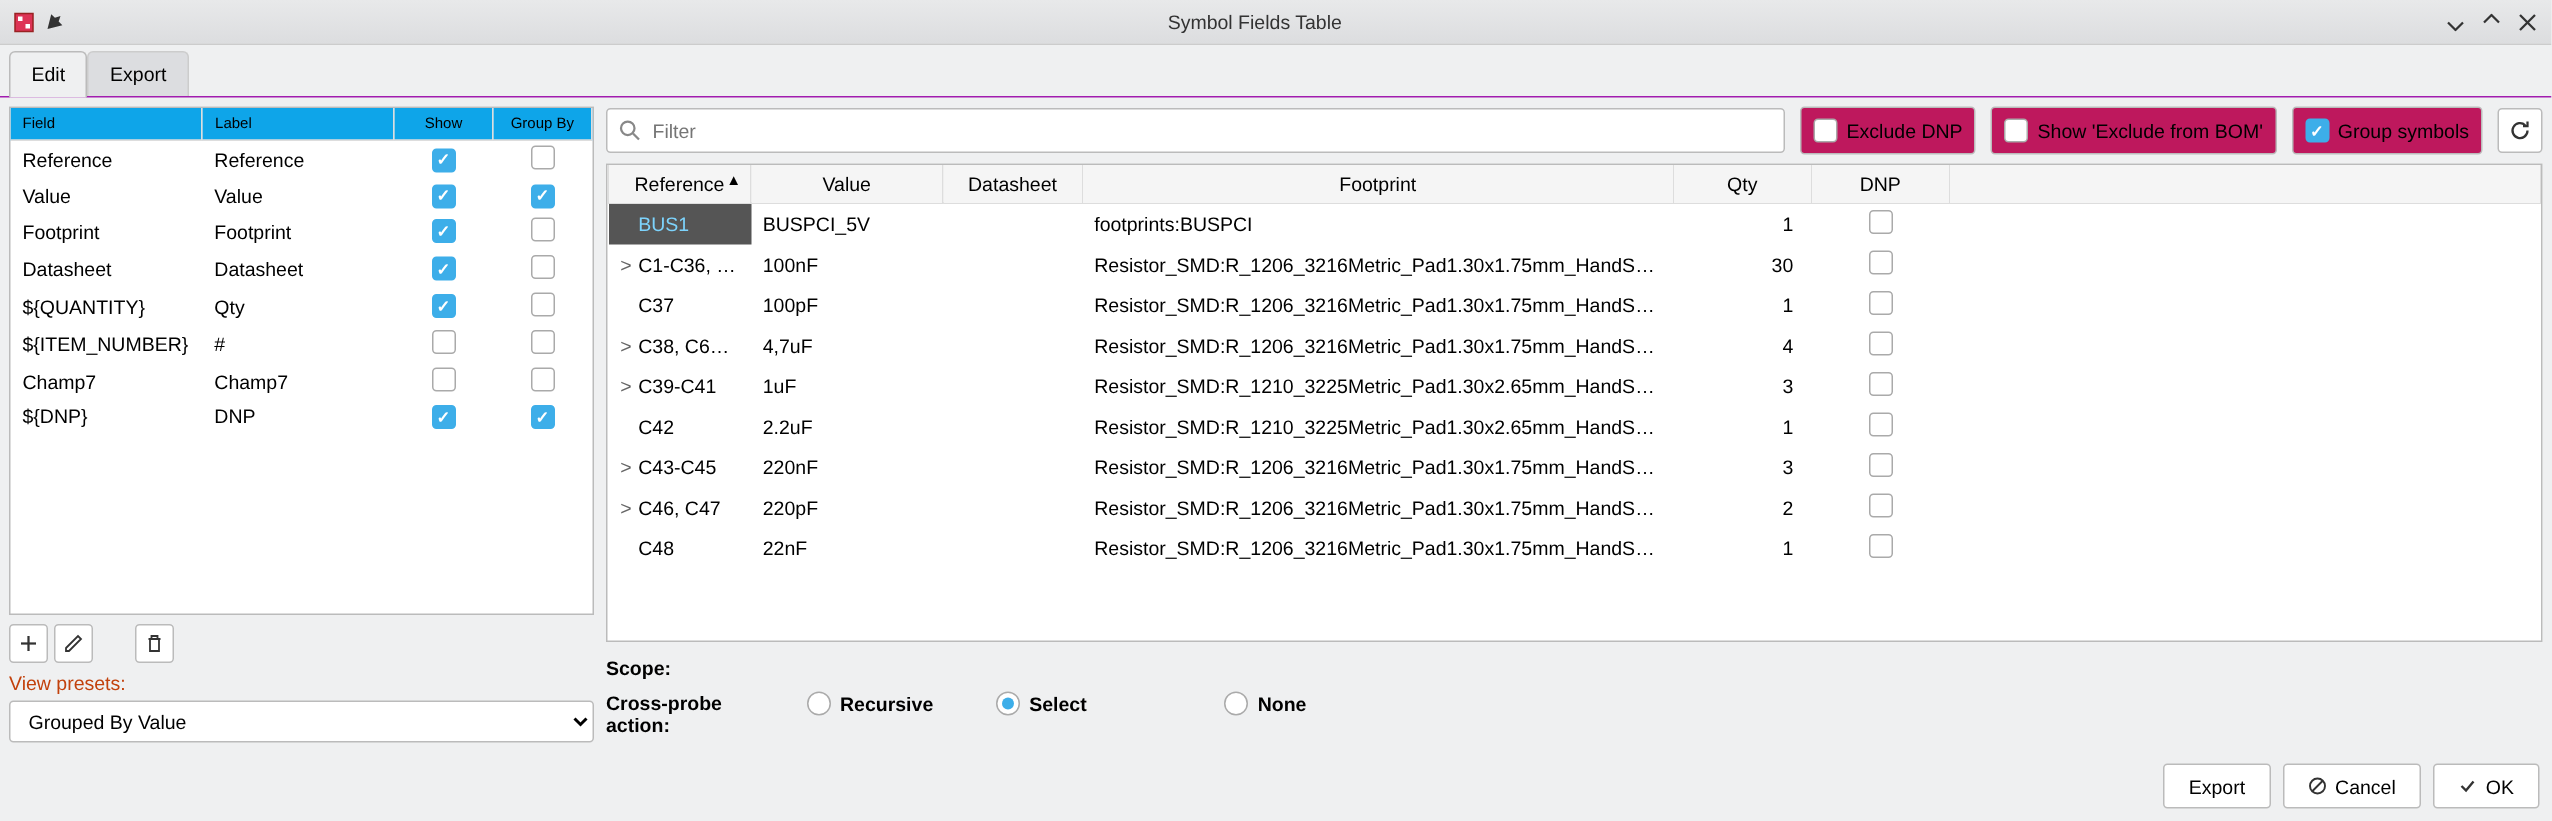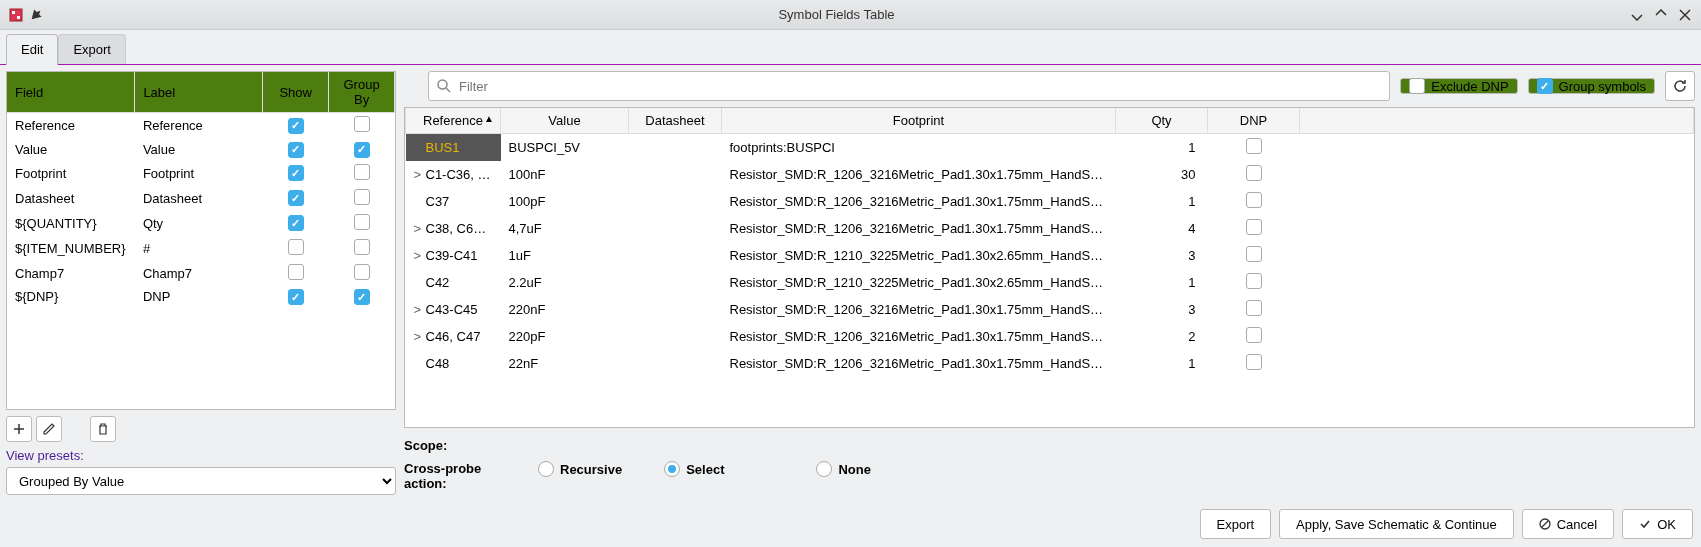--- a/index.html
+++ b/index.html
@@ -14,53 +14,53 @@
     .tabs { display: flex; border-bottom: 1px solid #a21caf; padding-left: 6px; margin-top: 4px; }
     .tab { padding: 7px 14px; font-size: 13px; cursor: pointer; border: 1px solid transparent; border-bottom: none; }
     .tab.active { background: #eff0f1; border-color: #bbb; border-radius: 4px 4px 0 0; margin-bottom: -1px; }
     .tab.inactive { background: #dcdde0; border-color: #ccc; border-radius: 4px 4px 0 0; }
     
     .main-content { display: flex; flex: 1; gap: 8px; padding: 6px; min-height: 0; }
     
     .left-panel { width: 390px; display: flex; flex-direction: column; gap: 6px; }
     .fields-table-container { border: 1px solid #bbb; background: #fff; flex: 1; overflow: hidden; }
     .fields-table { width: 100%; border-collapse: collapse; }
-    .fields-table th { text-align: left; font-weight: normal; padding: 5px 8px; border-right: 1px solid #ddd; border-bottom: 1px solid #ddd; background: #4d7c0f; font-size: 13px; }
+    .fields-table th { text-align: left; font-weight: normal; padding: 5px 8px; border-right: 1px solid #ddd; border-bottom: 1px solid #ddd; background: #0ea5e9; font-size: 10px; }
     .fields-table td { padding: 3px 8px; font-size: 13px; }
     .fields-table .center { text-align: center; }
     
     .checkbox { width: 16px; height: 16px; border: 1px solid #aaa; border-radius: 3px; display: inline-flex; align-items: center; justify-content: center; background: #fff; cursor: pointer; }
     .checkbox.checked { background: #3daee9; border-color: #3daee9; }
     .checkbox.checked::after { content: "✓"; color: #fff; font-size: 11px; font-weight: bold; }
     
     .toolbar-row { display: flex; gap: 4px; }
     .icon-btn { width: 26px; height: 26px; border: 1px solid #bbb; border-radius: 3px; background: #fff; display: flex; align-items: center; justify-content: center; cursor: pointer; }
     
     .presets-row { display: flex; flex-direction: column; gap: 4px; }
-    .presets-row label { font-size: 13px; color: #4c1d95; }
+    .presets-row label { font-size: 13px; color: #c2410c; }
     select { width: 100%; height: 28px; border: 1px solid #bbb; border-radius: 3px; padding: 0 8px; background: #fff; font-size: 13px; }
     
     .right-panel { flex: 1; display: flex; flex-direction: column; gap: 6px; min-width: 0; }
-    .filter-row { display: flex; gap: 10px; align-items: center; margin-left: 24px; }
+    .filter-row { display: flex; gap: 10px; align-items: center; }
     .filter-input-wrap { flex: 1; position: relative; }
     .filter-input { width: 100%; height: 30px; border: 1px solid #bbb; border-radius: 3px; padding: 0 8px 0 30px; font-size: 13px; }
     .filter-input-wrap .search-icon { position: absolute; left: 8px; top: 7px; color: #888; }
     
-    .opt-group { display: flex; align-items: center; gap: 6px; border: 1px solid #bbb; border-radius: 3px; padding: 4px 8px; background: #4d7c0f; height: 16px; cursor: pointer; }
+    .opt-group { display: flex; align-items: center; gap: 6px; border: 1px solid #bbb; border-radius: 3px; padding: 4px 8px; background: #be185d; height: 32px; cursor: pointer; }
     
     .refresh-btn { width: 30px; height: 30px; border: 1px solid #bbb; border-radius: 3px; background: #fff; display: flex; align-items: center; justify-content: center; cursor: pointer; }
     
     .data-table-container { border: 1px solid #bbb; background: #fff; flex: 1; overflow: hidden; }
     .data-table { width: 100%; border-collapse: collapse; table-layout: fixed; }
     .data-table th { font-weight: normal; padding: 5px 8px; border: 1px solid #ddd; border-top: none; background: #f5f5f5; position: relative; font-size: 13px; }
     .data-table th .sort-arrow { position: absolute; right: 6px; font-size: 10px; }
     .data-table td { padding: 4px 8px; font-size: 13px; overflow: hidden; white-space: nowrap; text-overflow: ellipsis; }
     .data-table .qty-cell { text-align: right; padding-right: 12px; }
     .data-table .dnp-cell { text-align: center; }
-    .data-table tr.selected td.ref-cell { background: #555; color: #eab308; }
+    .data-table tr.selected td.ref-cell { background: #555; color: #7dd3fc; }
     .expander { display: inline-block; width: 12px; color: #666; }
     
     .bottom-options { display: flex; flex-direction: column; gap: 8px; padding: 4px 0; }
     .option-row { display: flex; align-items: flex-start; gap: 12px; font-weight: bold; }
     .option-row .label { width: 122px; }
     .radio-group { display: flex; gap: 14px; align-items: center; }
     .radio-opt { display: flex; align-items: center; gap: 6px; cursor: pointer; }
     .radio { width: 16px; height: 16px; border: 1px solid #aaa; border-radius: 50%; display: inline-flex; align-items: center; justify-content: center; background: #fff; }
     .radio.checked::after { content: ""; width: 8px; height: 8px; border-radius: 50%; background: #3daee9; }
     
@@ -205,20 +205,24 @@
       <div class="filter-input-wrap">
         <span class="search-icon"><svg width="16" height="16" viewBox="0 0 16 16">
               <circle cx="6.5" cy="6.5" r="4.5" fill="none" stroke="#888" stroke-width="1.5"></circle>
               <line x1="10" y1="10" x2="14" y2="14" stroke="#888" stroke-width="1.5"></line>
             </svg></span>
         <input class="filter-input" placeholder="Filter" style="">
       </div>
       <div class="opt-group">
         <span class="checkbox"></span>
         <span>Exclude DNP</span>
+      </div>
+      <div class="opt-group">
+        <span class="checkbox"></span>
+        <span>Show 'Exclude from BOM'</span>
       </div>
       <div class="opt-group">
         <span class="checkbox checked"></span>
         <span>Group symbols</span>
       </div>
       <div class="refresh-btn">
           <svg width="16" height="16" viewBox="0 0 16 16">
             <path d="M13 8 A5 5 0 1 1 11.5 4.5 M13 2 L13 5 L10 5" fill="none" stroke="#333" stroke-width="1.5"></path>
           </svg>
         </div>
@@ -352,21 +356,20 @@
               <span>None</span>
             </div>
         </div>
       </div>
     </div>
   </div>
 </div>
 
 <div class="footer">
   <button class="btn">Export</button>
-  <button class="btn">Apply, Save Schematic &amp; Continue</button>
   <button class="btn">
       <svg width="12" height="12" viewBox="0 0 12 12">
         <circle cx="6" cy="6" r="5" fill="none" stroke="#333" stroke-width="1.3"></circle>
         <line x1="2.5" y1="9.5" x2="9.5" y2="2.5" stroke="#333" stroke-width="1.3"></line>
       </svg>
       <span>Cancel</span>
     </button>
   <button class="btn">
       <svg width="12" height="12" viewBox="0 0 12 12">
         <path d="M2 6 L5 9 L10 3" fill="none" stroke="#333" stroke-width="1.6"></path>

